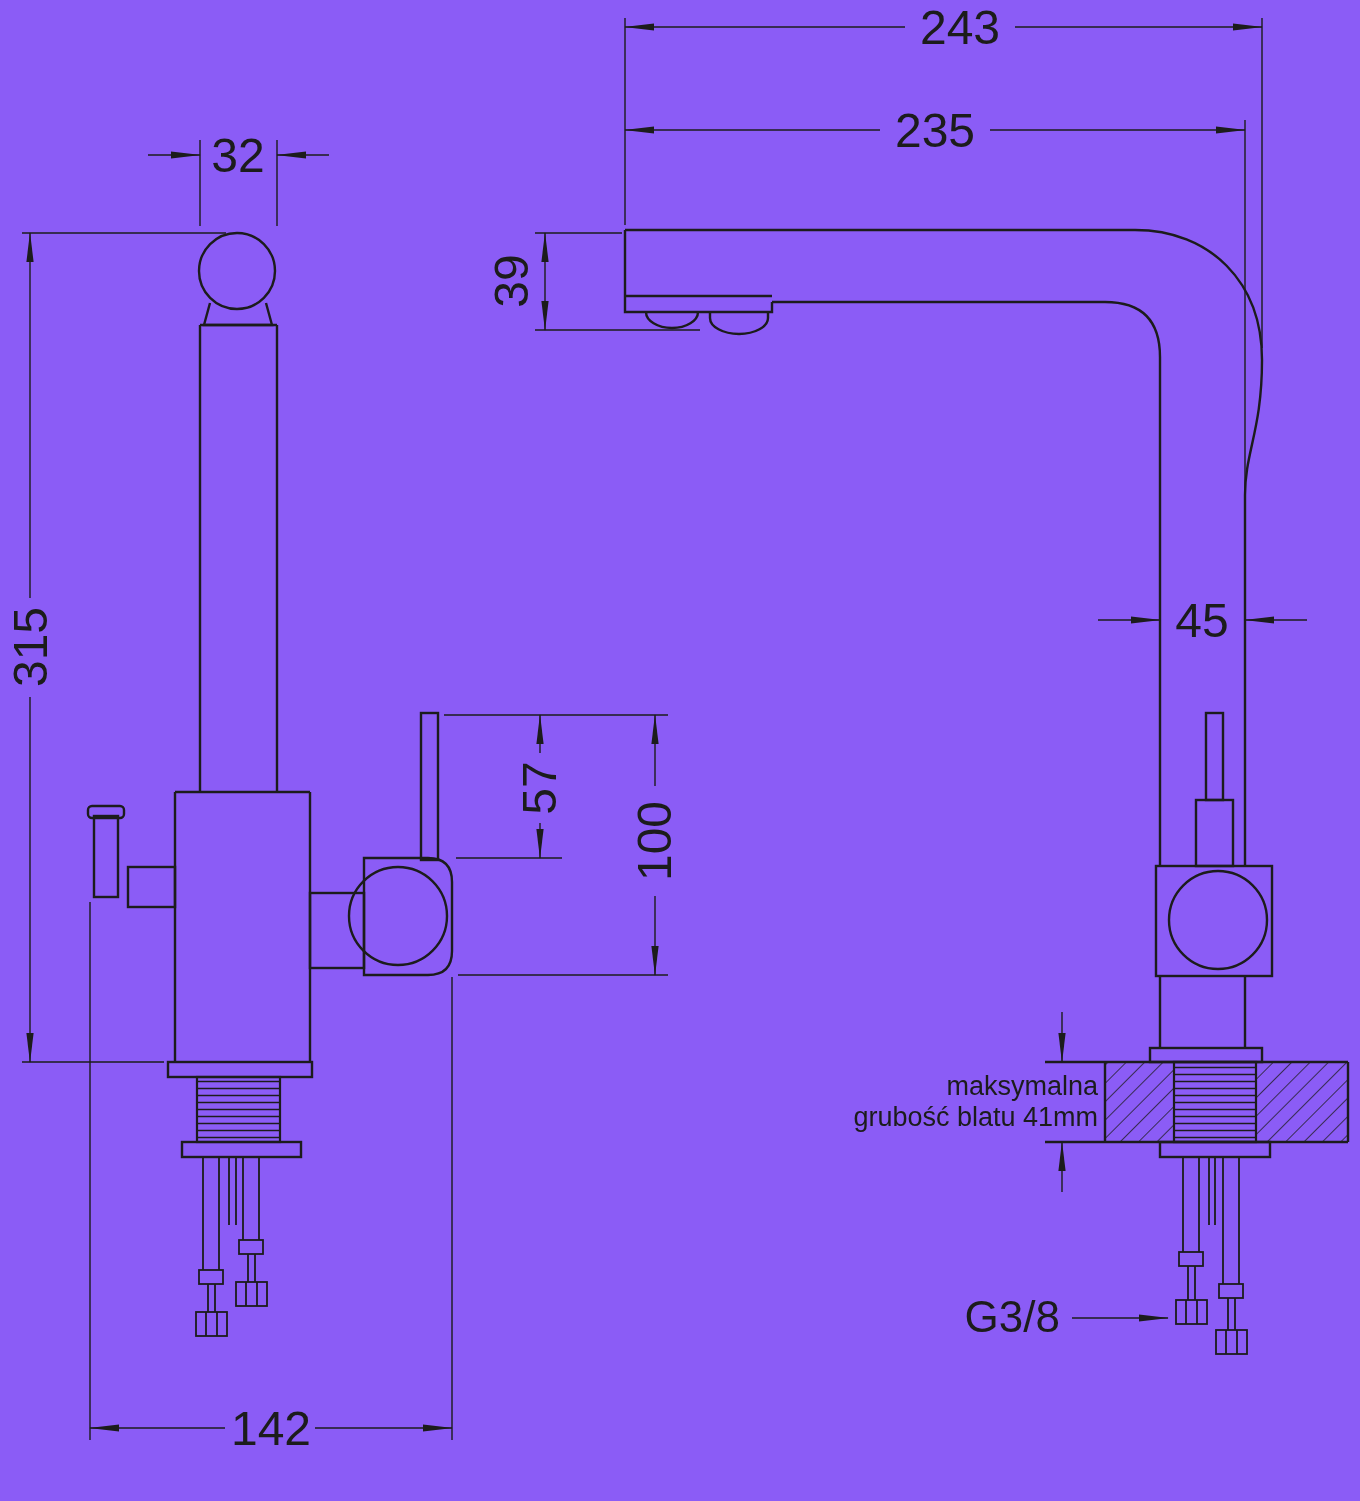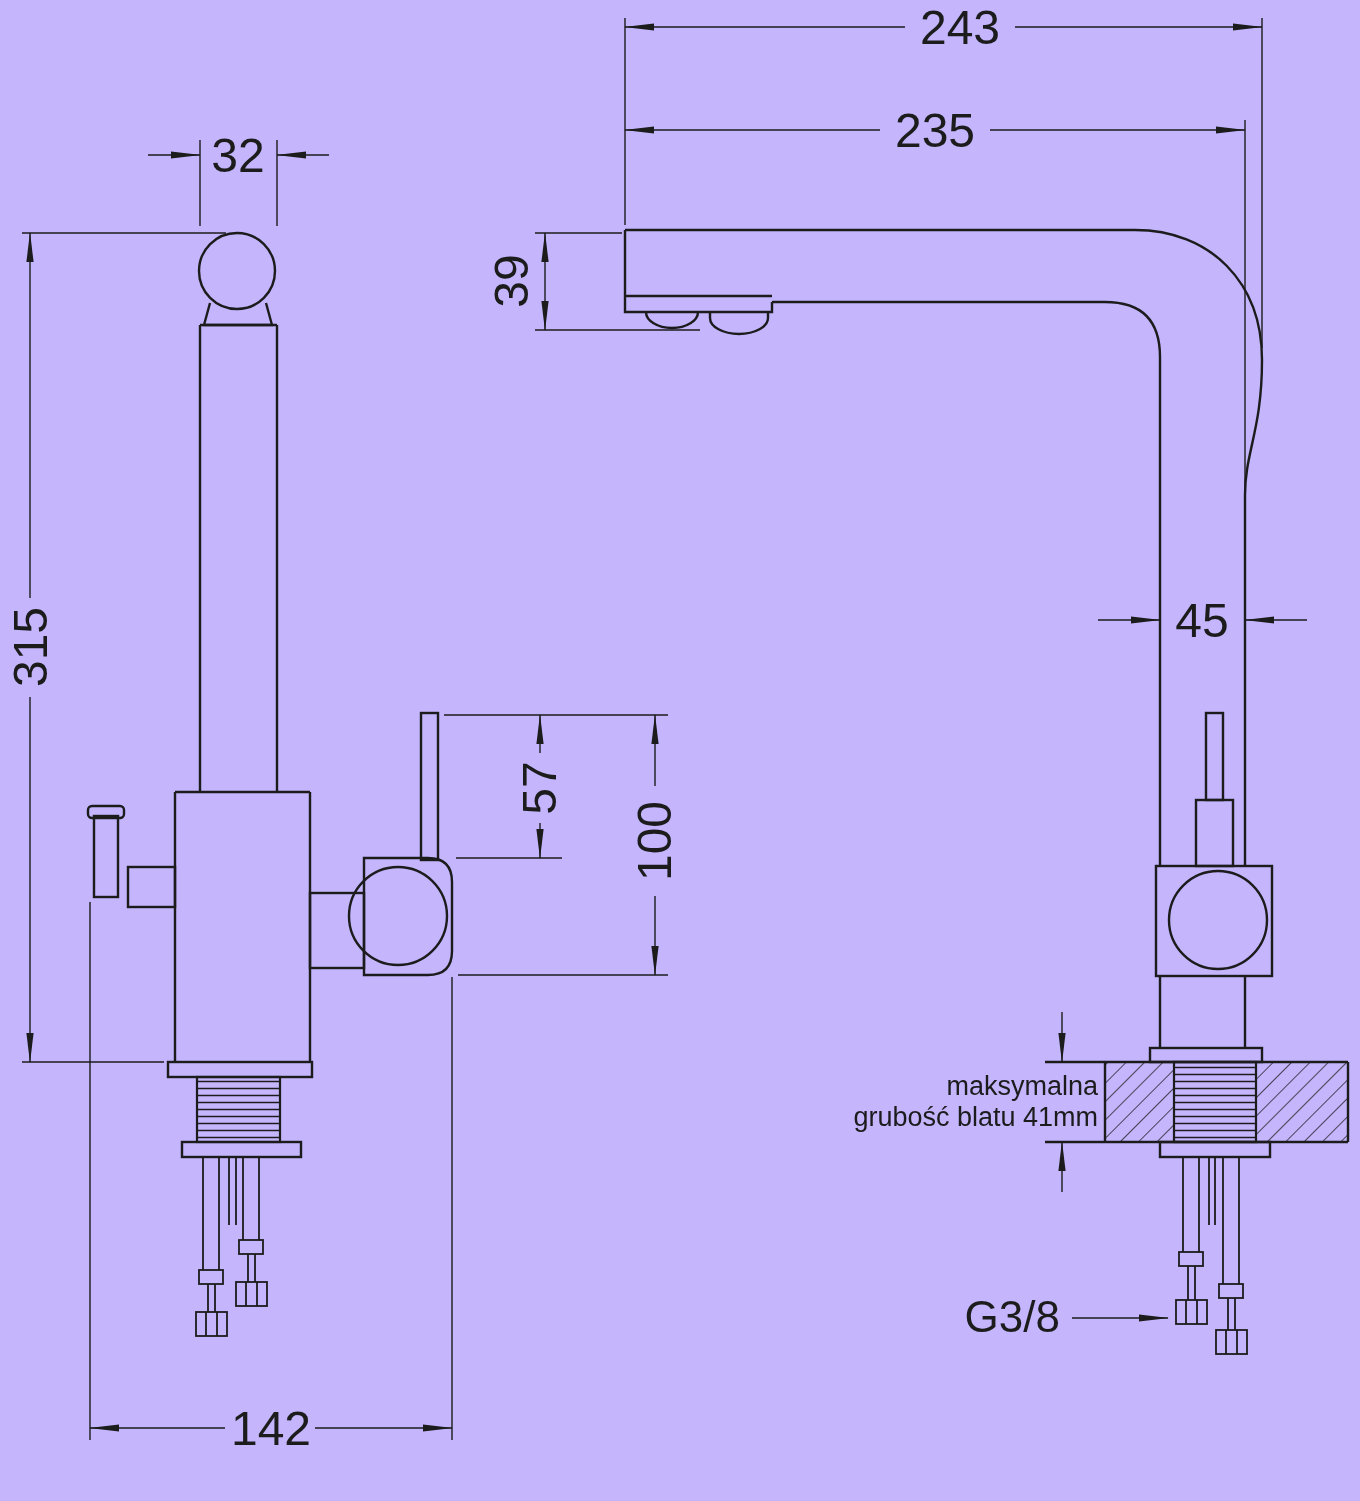--- a/index.html
+++ b/index.html
@@ -1,16 +1,16 @@
 <!DOCTYPE html>
 <html><head>
 <meta charset="utf-8">
 <style>
   html,body { margin:0; padding:0; background:#ffffff; }
-  .stage { width:1360px; height:1501px; background:#c4b5fd; position:relative; }
+  .stage { width:1360px; height:1501px; background:#8b5cf6; position:relative; }
   svg { display:block; }
   g.ol > * { fill:none; stroke:#1c1c1c; stroke-width:2.4; stroke-linejoin:miter; stroke-linecap:butt; }
   g.det > * { fill:none; stroke:#1c1c1c; stroke-width:1.8; }
   g.dim > * { fill:none; stroke:#1c1c1c; stroke-width:1.4; }
   text { stroke:none !important; fill:#1c1c1c; }
   .dimtxt { font-family:"Liberation Sans", sans-serif; font-size:48px; fill:#1c1c1c; }
   .notetxt { font-family:"Liberation Sans", sans-serif; font-size:27px; fill:#1c1c1c; }
   .g38txt  { font-family:"Liberation Sans", sans-serif; font-size:44px; fill:#1c1c1c; }
 </style>
 </head>

